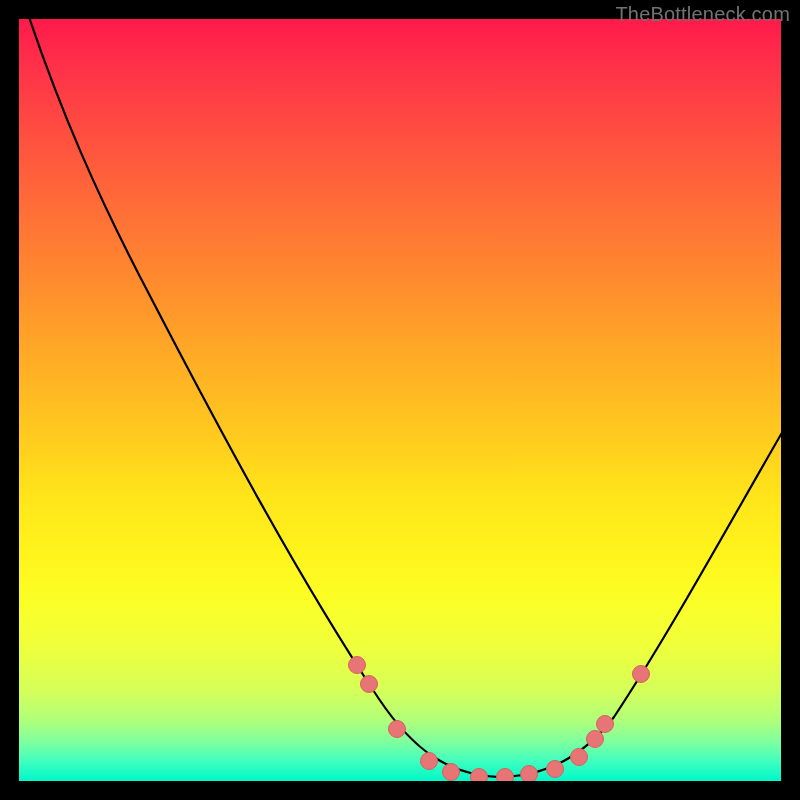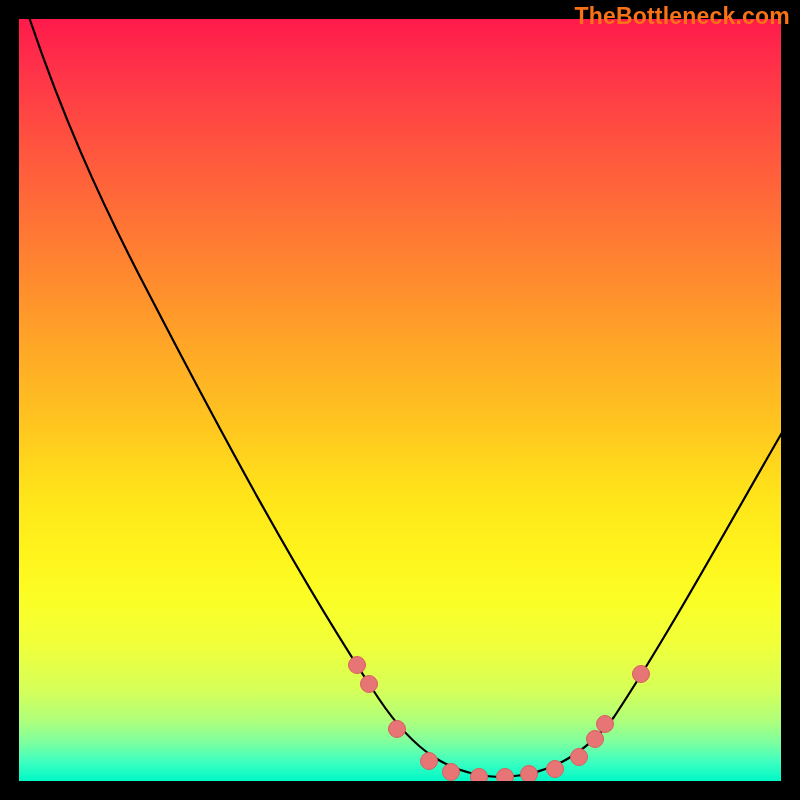--- a/index.html
+++ b/index.html
@@ -47,23 +47,23 @@
       #b0ff7a 92%,
       #7cffa0 95%,
       #3dffc0 97.5%,
       #00f8c8 100%
     );
   }
   .watermark {
     position: absolute;
     top: 3px;
     right: 10px;
-    color: #f97316;
-    font-size: 23px;
-    font-weight: 700;
+    color: #737373;
+    font-size: 20px;
+    font-weight: 400;
     z-index: 5;
     letter-spacing: 0.2px;
   }
   svg.curve {
     position: absolute;
     inset: 0;
     width: 762px;
     height: 762px;
     z-index: 3;
   }

